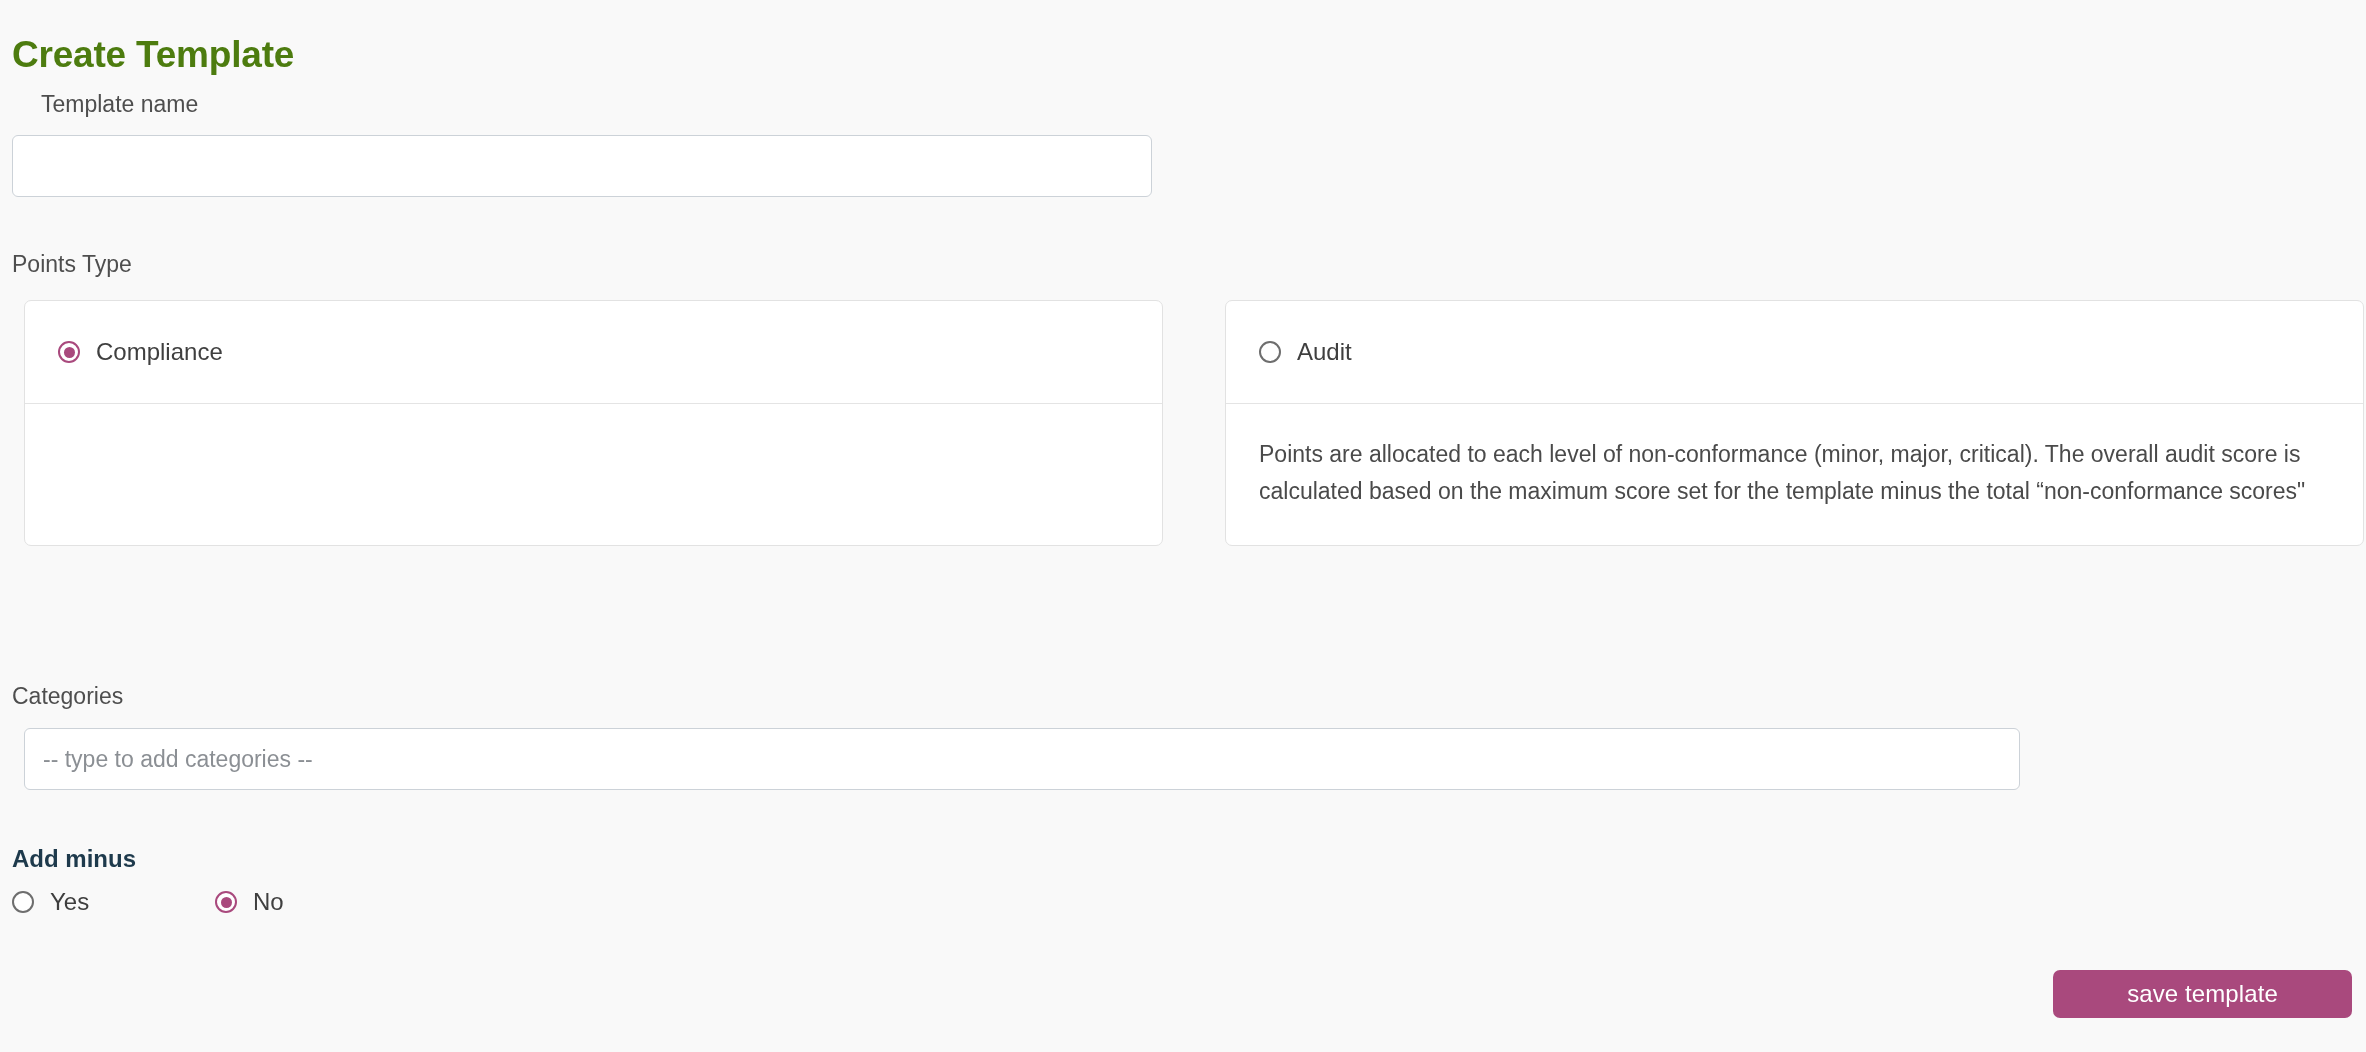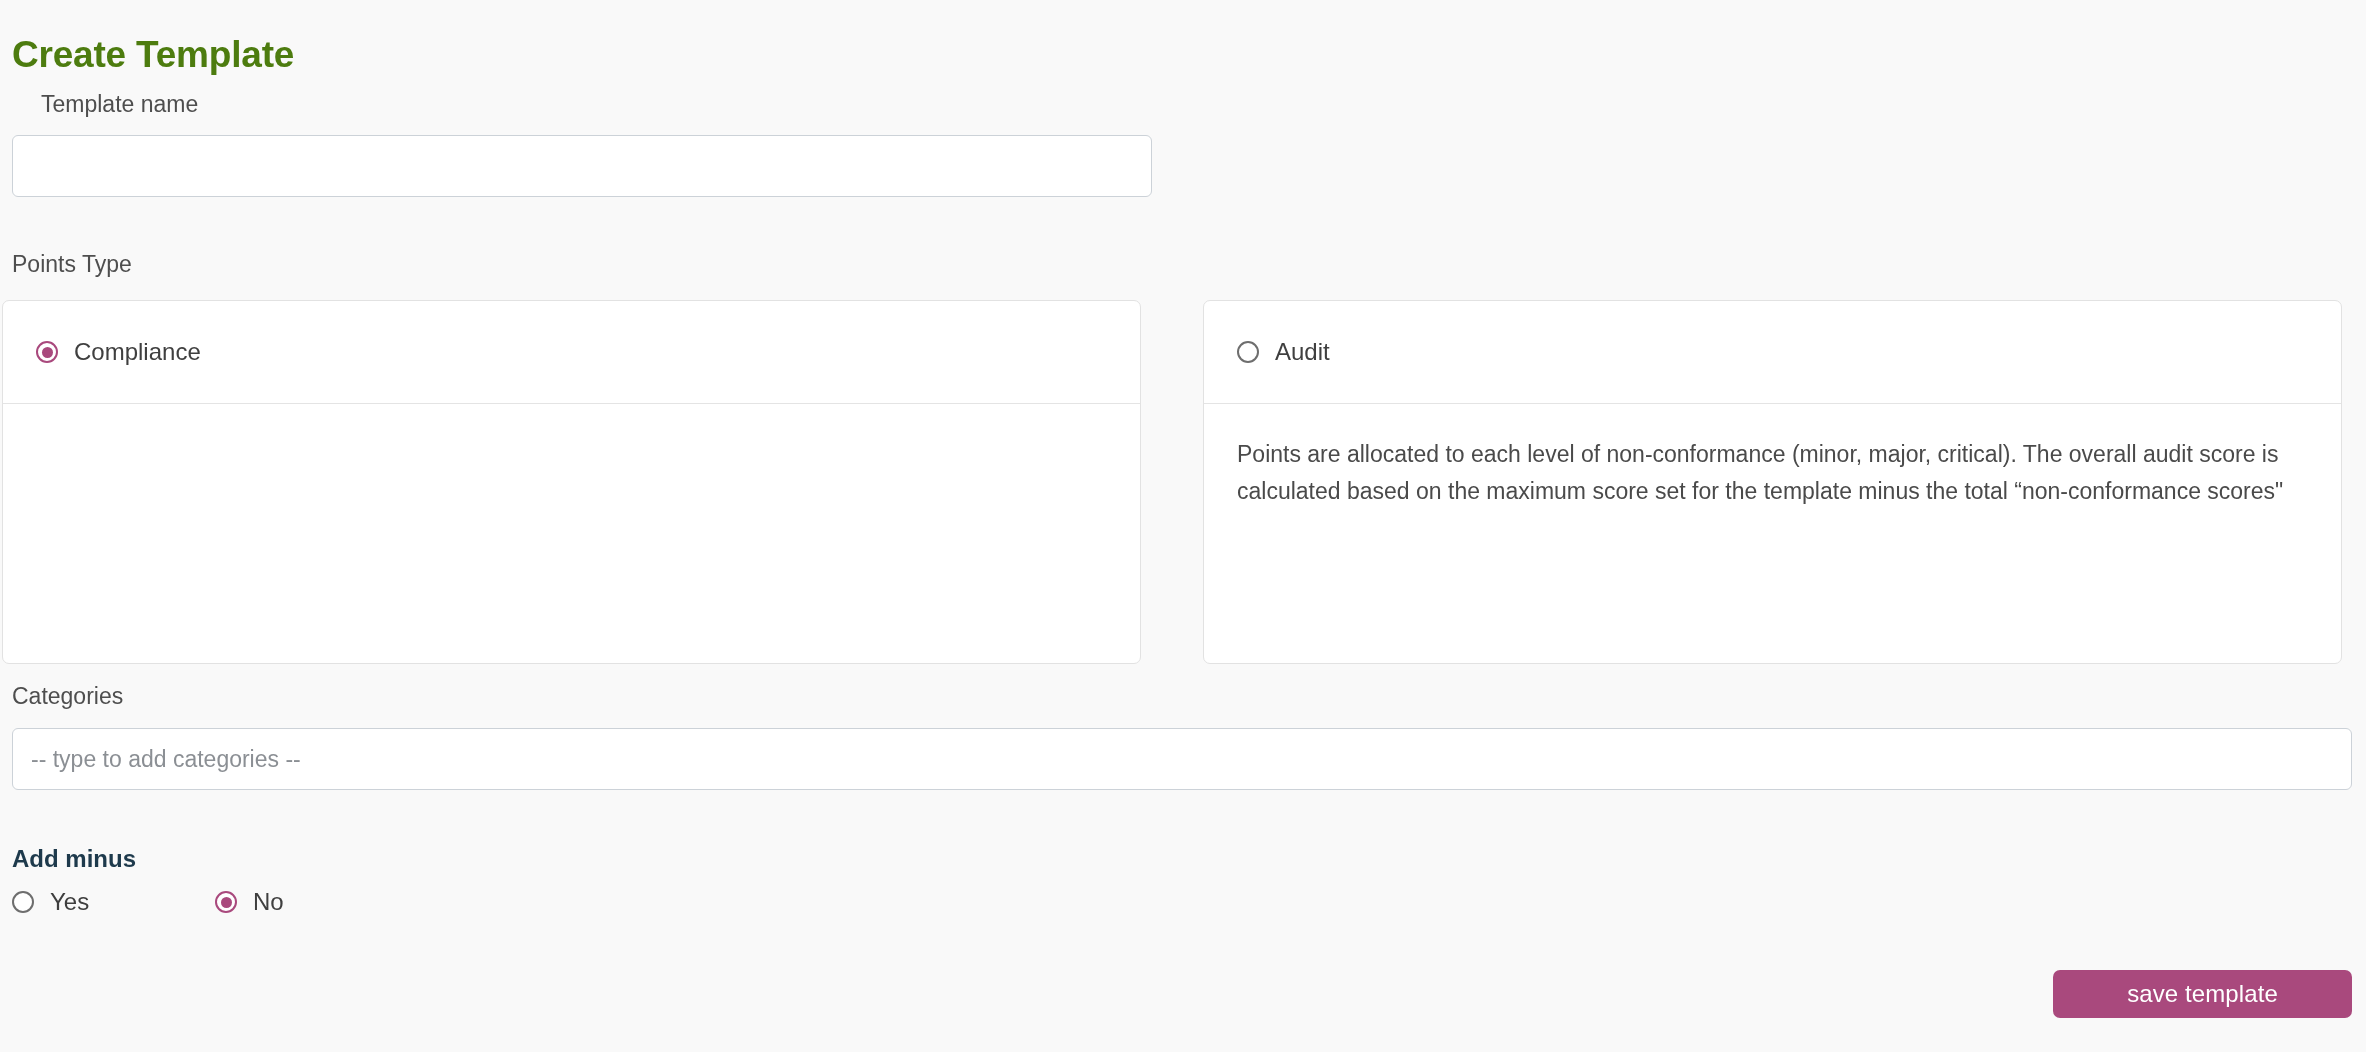--- a/index.html
+++ b/index.html
@@ -74,33 +74,33 @@
     color: #8b8f94;
     opacity: 1;
   }
   .input-template-name {
     left: 12px;
     top: 135px;
     width: 1140px;
     height: 62px;
   }
   .input-categories {
-    left: 12px;
+    left: 24px;
     top: 728px;
-    width: 2340px;
+    width: 1996px;
     height: 62px;
   }
 
   
   .cards-row {
     position: absolute;
-    left: 2px;
+    left: 24px;
     top: 300px;
     width: 2340px;
-    height: 364px;
+    height: 246px;
     display: flex;
     gap: 62px;
   }
   .score-card {
     flex: 1 1 0;
     background: #ffffff;
     border: 1px solid #e2e2e2;
     border-radius: 7px;
     box-sizing: border-box;
     display: flex;

